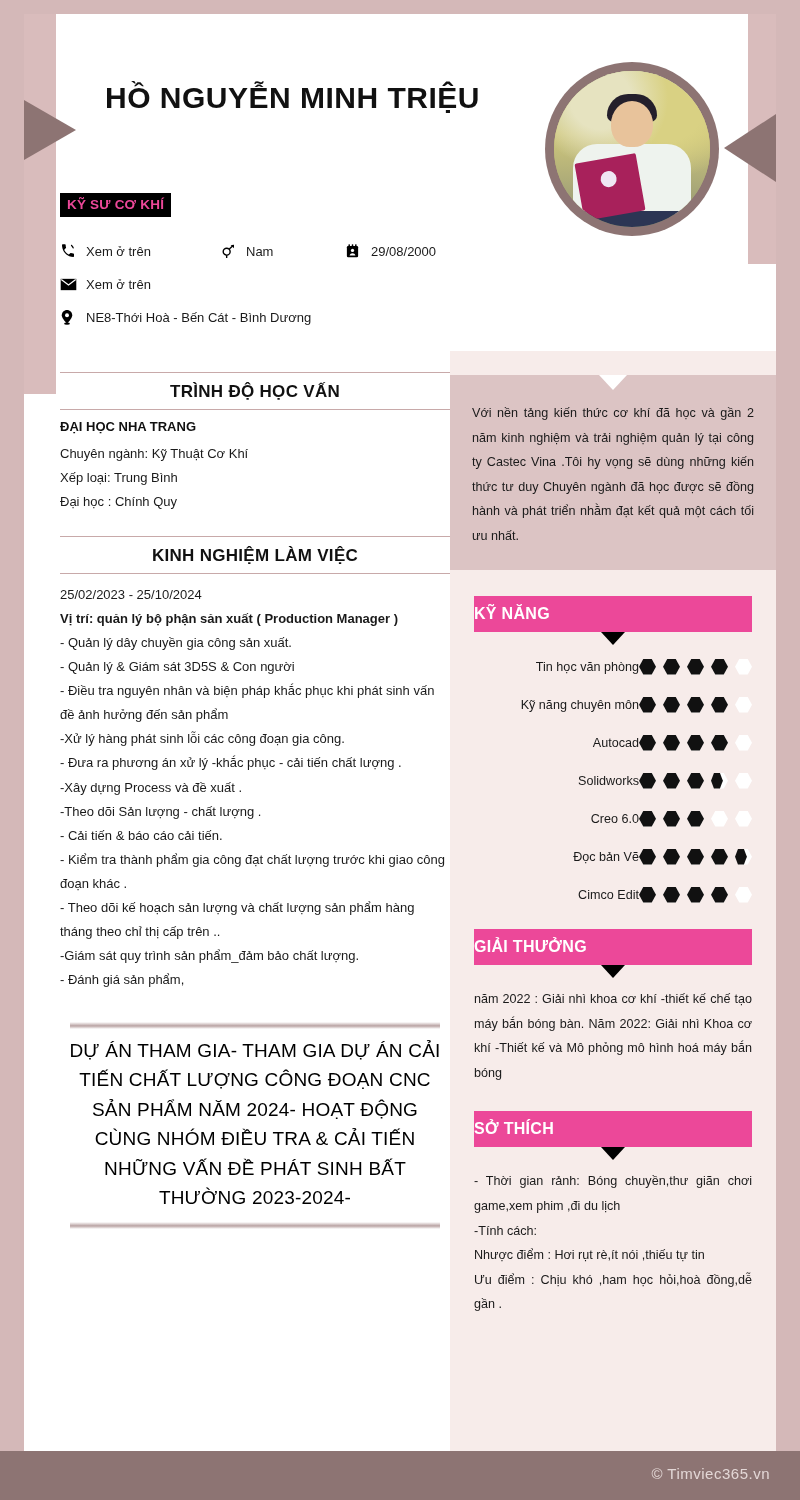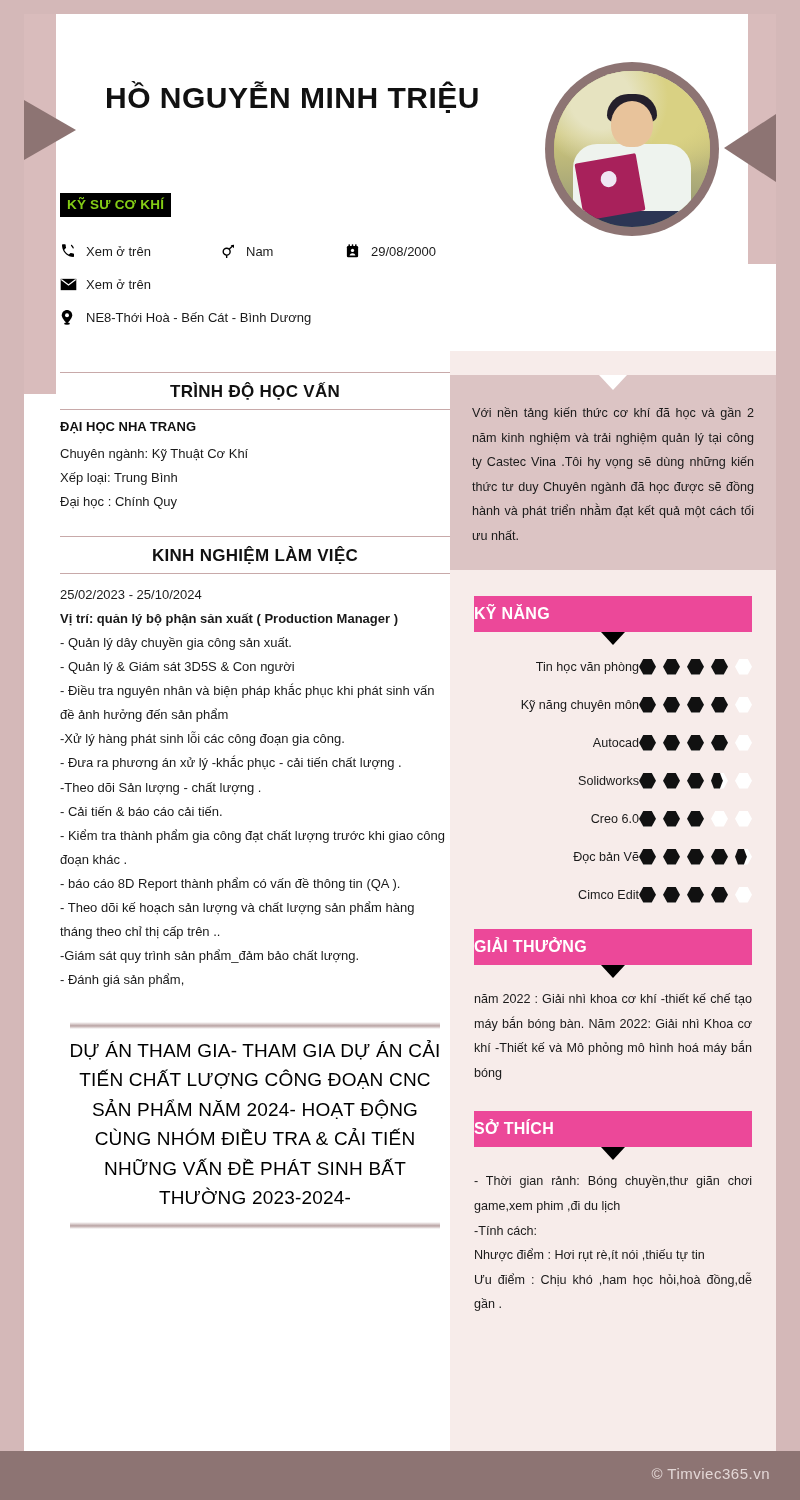--- a/index.html
+++ b/index.html
@@ -43,21 +43,21 @@
 
   
   .header{position:absolute;left:0;top:16px;width:100%;height:340px;text-align:right;}
   .name{
     position:absolute;left:36px;top:48px;width:420px;
     font-size:30px;font-weight:bold;letter-spacing:.5px;
     line-height:1.3;color:#111;text-transform:uppercase;
   }
   .jobtitle{
     position:absolute;left:36px;top:163px;
-    background:#000;color:#84cc16;
+    background:#000;color:#ec4899;
     font-size:13.5px;font-weight:bold;
     padding:4px 7px 5px 7px;letter-spacing:.2px;
   }
   .contacts{position:absolute;left:36px;top:212px;width:420px;}
   .crow{display:flex;align-items:center;margin-bottom:17px;}
   .citem{display:flex;align-items:center;}
   .citem .ico{
     width:22px;display:flex;align-items:center;justify-content:flex-start;
     color:#000;font-size:15px;line-height:1;
   }
@@ -282,24 +282,24 @@
 
     <div class="sec-title">KINH NGHIỆM LÀM VIỆC</div>
     <div>
       <div class="line">25/02/2023 - 25/10/2024</div>
       <div class="line b">Vị trí:  quản lý bộ phận sản xuất ( Production Manager )</div>
       <div class="line">- Quản lý dây chuyền gia công sản xuất.</div>
       <div class="line">- Quản lý &amp; Giám sát 3D5S &amp; Con người</div>
       <div class="line">- Điều tra nguyên nhân và biện pháp khắc phục khi phát sinh vấn đề ảnh hưởng đến sản phẩm</div>
       <div class="line">-Xử lý hàng phát sinh lỗi các công đoạn gia công.</div>
       <div class="line">- Đưa ra phương án xử lý -khắc phục - cải tiến chất lượng .</div>
+      <div class="line">-Xây dựng Process và đề xuất .</div>
       <div class="line">-Theo dõi Sản lượng - chất lượng .</div>
       <div class="line">- Cải tiến &amp; báo cáo cải tiến.</div>
       <div class="line">- Kiểm tra thành phẩm gia công đạt chất lượng  trước khi giao công đoạn khác .</div>
-      <div class="line">- báo cáo 8D Report thành phẩm có vấn đề thông tin (QA ).</div>
       <div class="line">- Theo dõi kế hoạch sản lượng và chất lượng sản phẩm hàng tháng theo chỉ thị cấp trên ..</div>
       <div class="line">-Giám sát quy trình sản phẩm_đảm bảo chất lượng.</div>
       <div class="line">- Đánh giá sản phẩm,</div>
     </div>
 
     <div class="project">
       <div class="project-text">DỰ ÁN THAM GIA- THAM GIA DỰ ÁN CẢI TIẾN CHẤT LƯỢNG CÔNG ĐOẠN CNC SẢN PHẨM  NĂM 2024- HOẠT ĐỘNG CÙNG NHÓM ĐIỀU TRA &amp; CẢI TIẾN NHỮNG VẤN ĐỀ PHÁT SINH BẤT THƯỜNG 2023-2024-</div>
     </div>
   </div>
 

